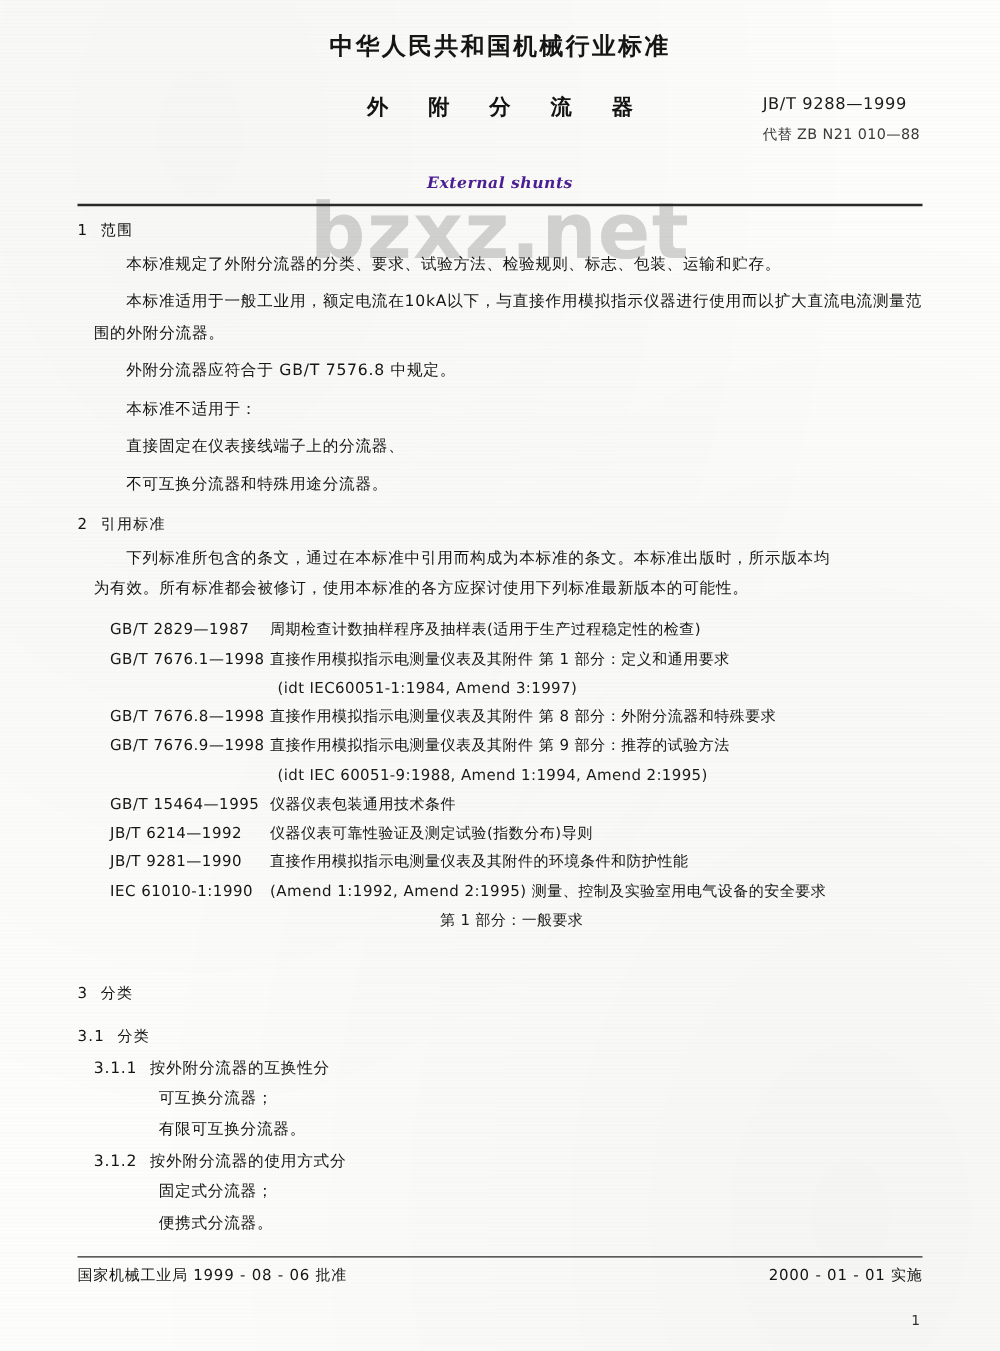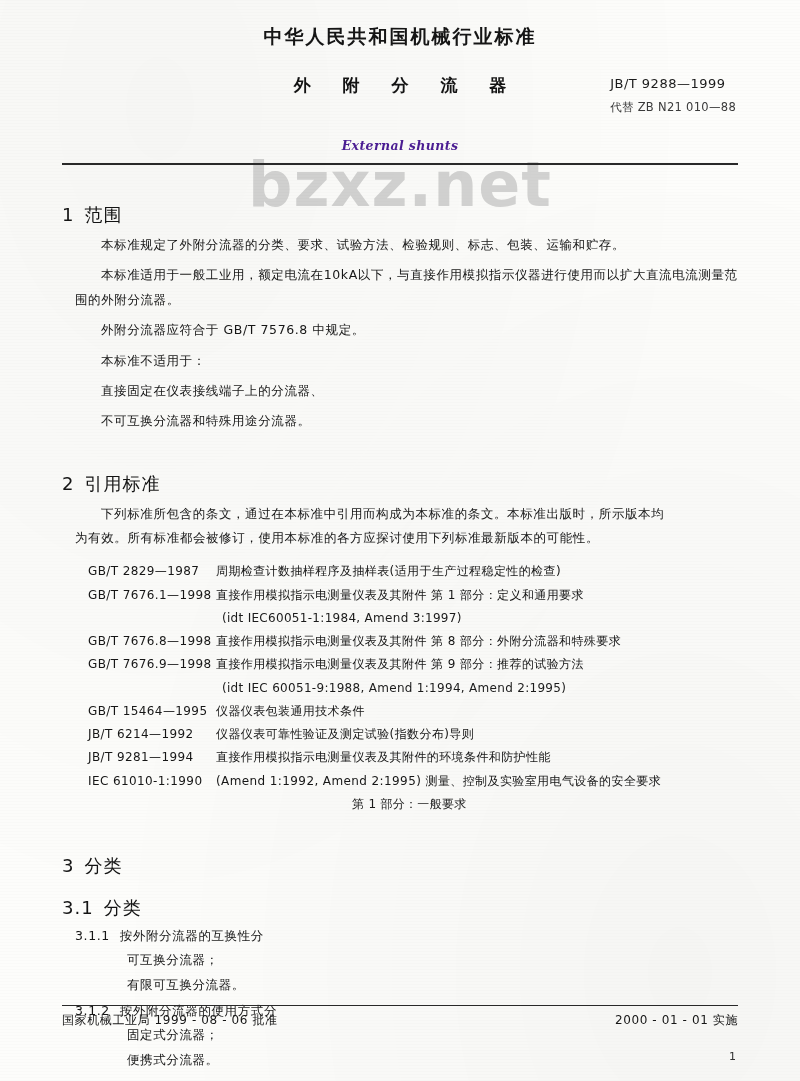--- a/index.html
+++ b/index.html
@@ -84,22 +84,22 @@
     margin-top: 2px;
     letter-spacing: .4px;
     color: #4c1d95;
   }
   .rule {
     border: 0;
     border-top: 2px solid #2a2a2a;
     margin: 10px 0 0 0;
   }
   .sec-head {
-    font-size: 18px;
-    margin: 38px 0 0 0;
+    font-size: 12px;
+    margin: 11px 0 0 0;
     letter-spacing: 1px;
     color: #141414;
   }
   .sec-head .num { margin-right: 10px; }
   p.body {
     font-size: 12.5px;
     line-height: 1.95;
     margin: 6px 0 0 13px;
     letter-spacing: .6px;
     color: #161616;
@@ -233,21 +233,21 @@
     </div>
     <div class="ref-sub">(idt IEC 60051-9:1988, Amend 1:1994, Amend 2:1995)</div>
 
     <div class="ref-line">
       <span class="rcode">GB/T 15464—1995</span><span>仪器仪表包装通用技术条件</span>
     </div>
     <div class="ref-line">
       <span class="rcode">JB/T 6214—1992</span><span>仪器仪表可靠性验证及测定试验(指数分布)导则</span>
     </div>
     <div class="ref-line">
-      <span class="rcode">JB/T 9281—1994</span><span>直接作用模拟指示电测量仪表及其附件的环境条件和防护性能</span>
+      <span class="rcode">JB/T 9281—1990</span><span>直接作用模拟指示电测量仪表及其附件的环境条件和防护性能</span>
     </div>
     <div class="ref-line">
       <span class="rcode">IEC 61010-1:1990</span><span>(Amend 1:1992, Amend 2:1995)  测量、控制及实验室用电气设备的安全要求</span>
     </div>
     <div class="ref-cont">第 1 部分：一般要求</div>
 
     <div class="gap-l"></div>
 
     <div class="sec-head" style="margin-top:8px">
       <span class="num">3</span><span>分类</span>

